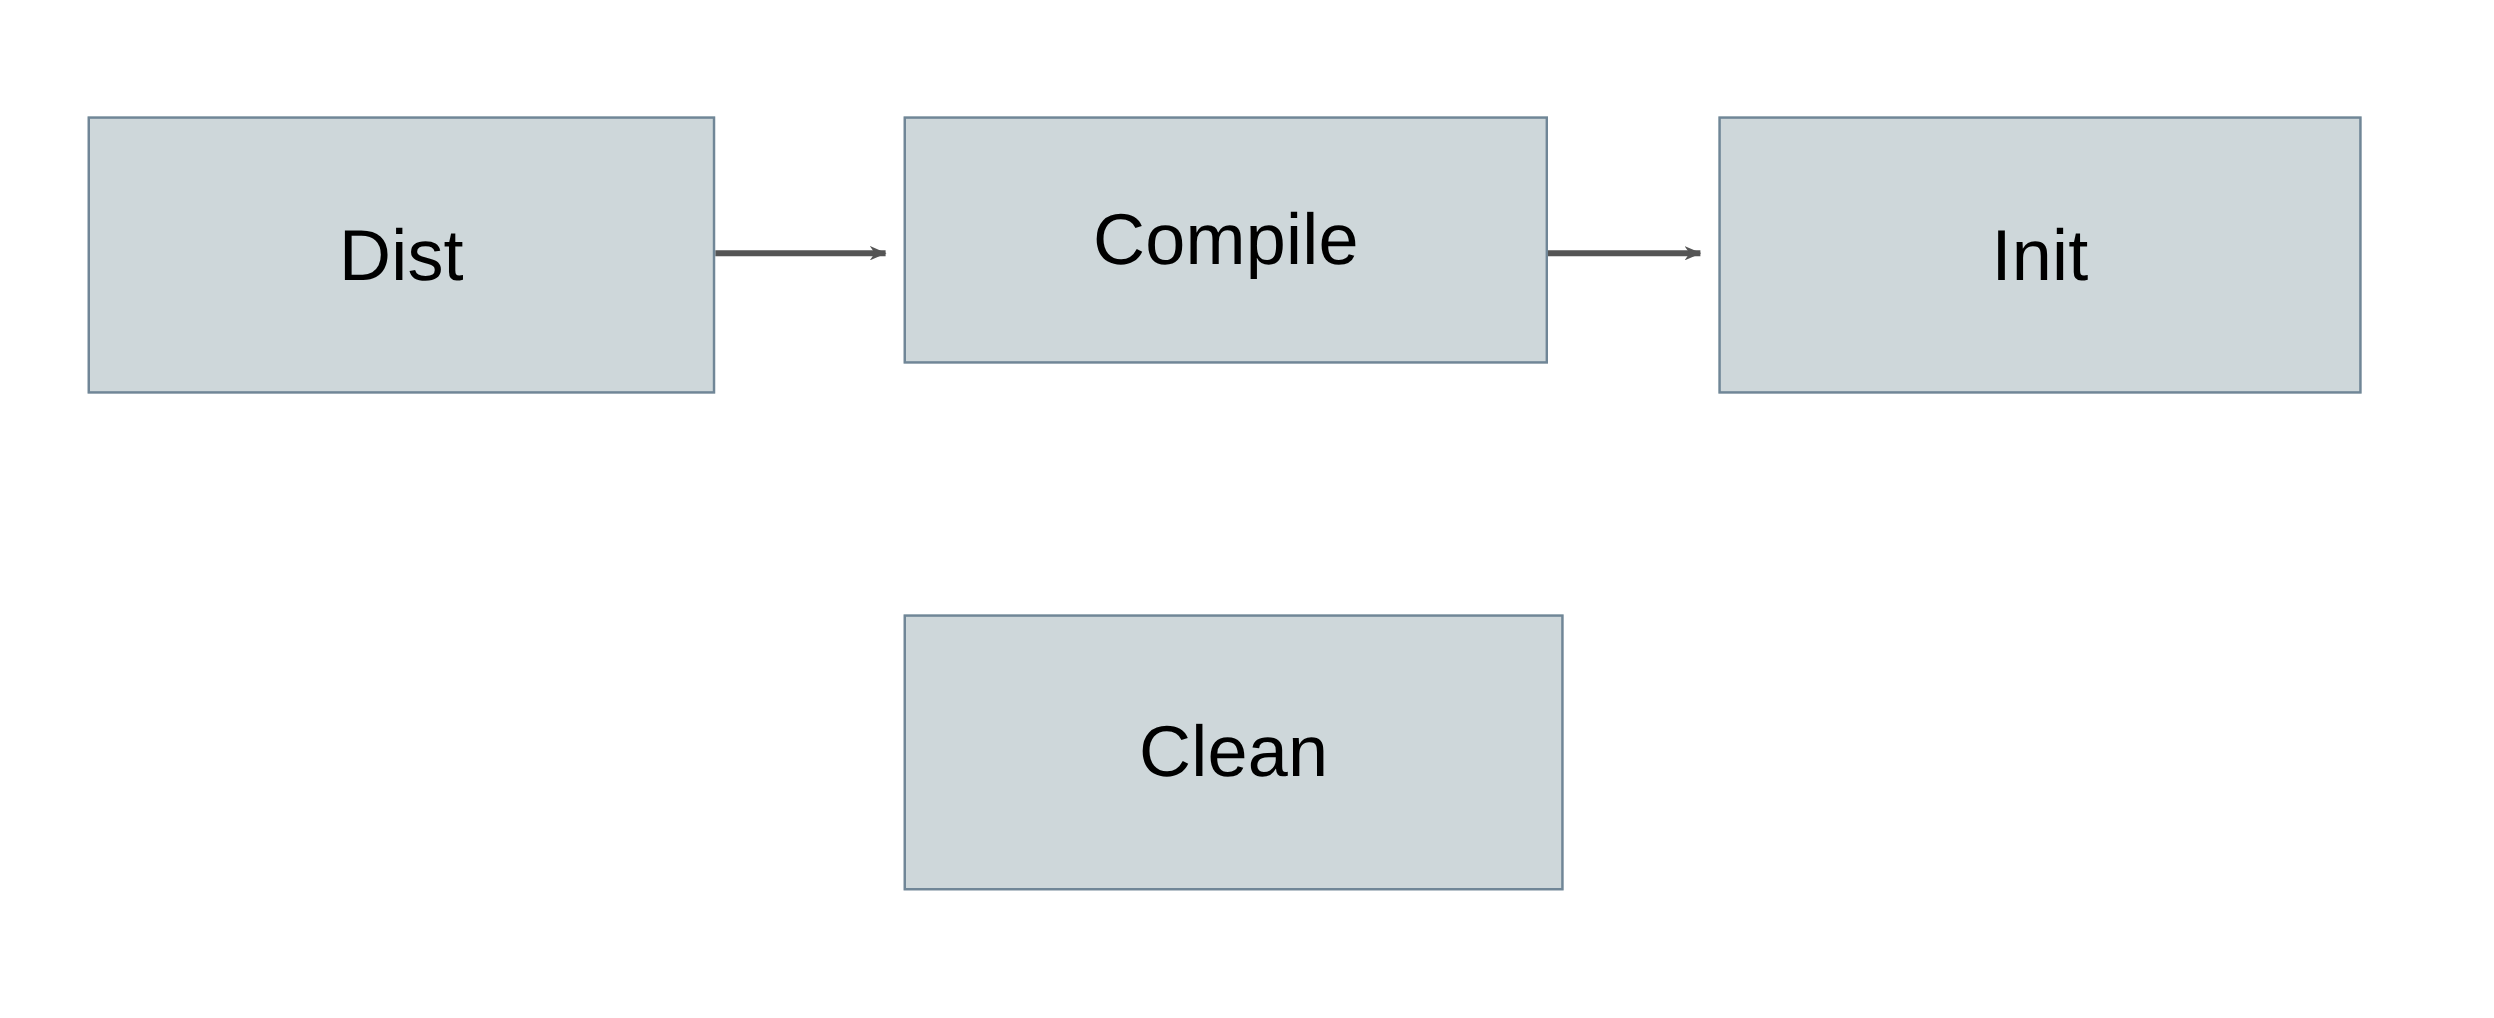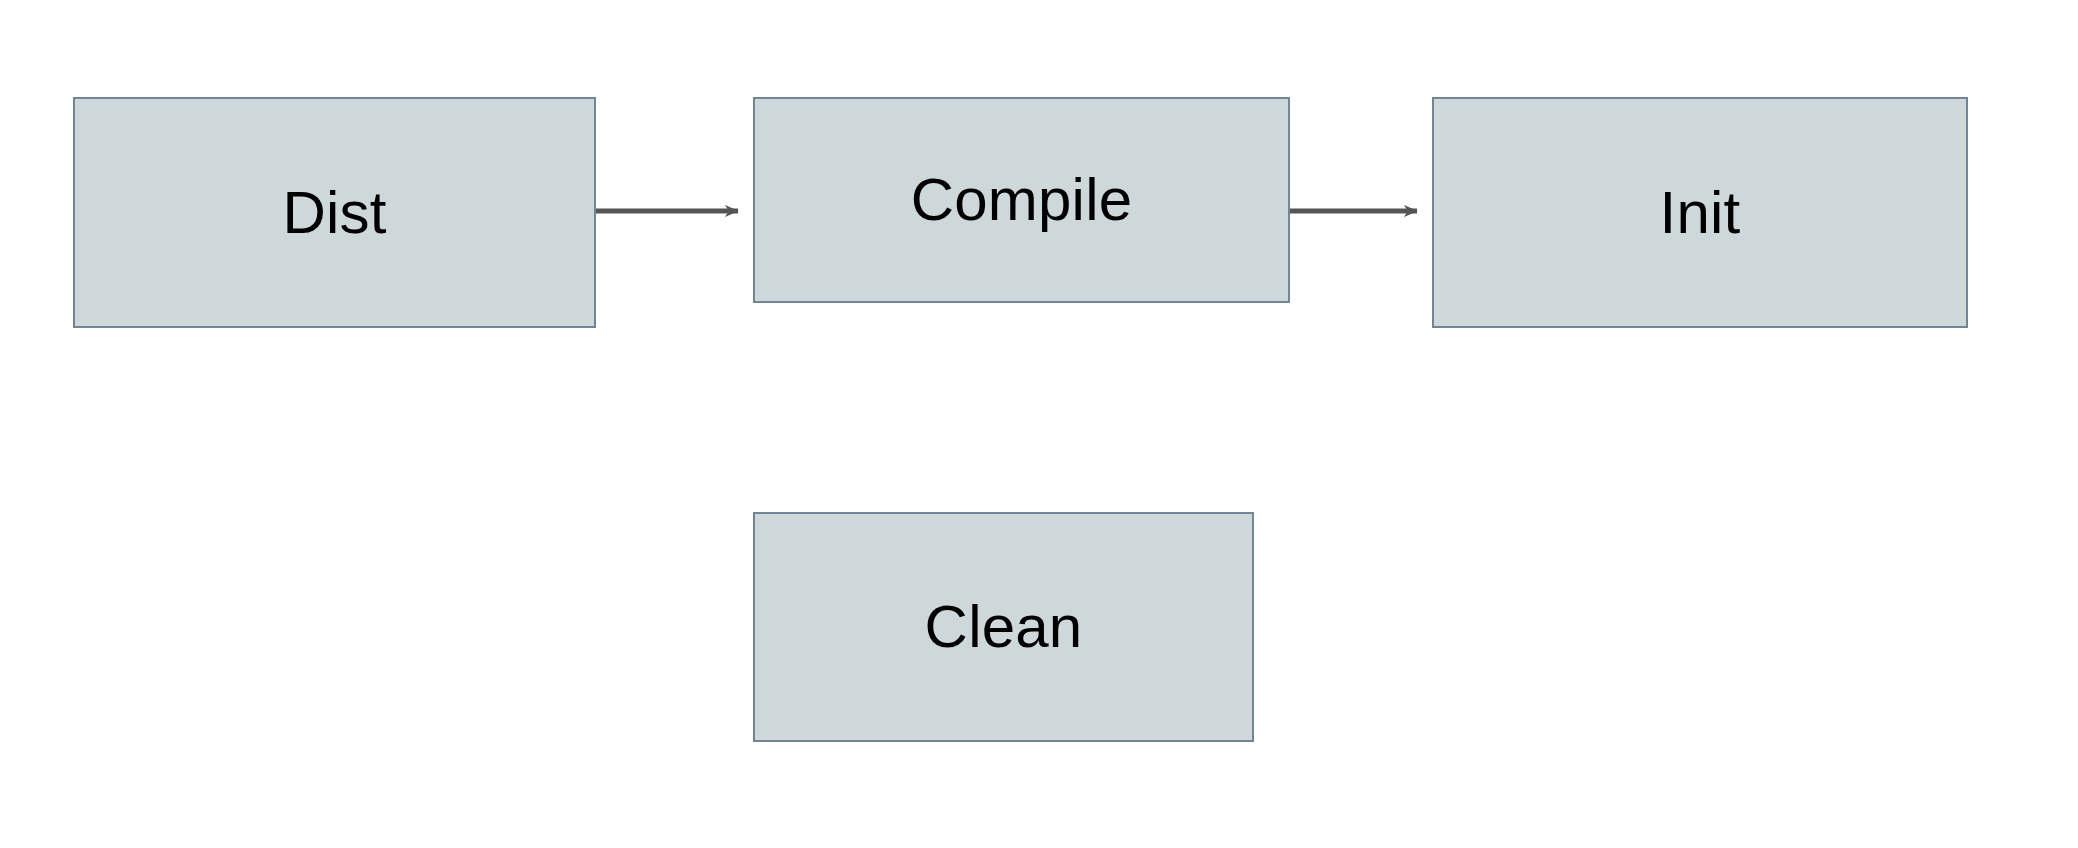--- a/index.html
+++ b/index.html
@@ -62,21 +62,21 @@
   }
   #node-init {
     left: 1432px;
     top: 97px;
     width: 536px;
     height: 231px;
   }
   #node-clean {
     left: 753px;
     top: 512px;
-    width: 501px;
+    width: 550px;
     height: 230px;
   }
   .edge-group {
     pointer-events: none;
   }
 </style>
 </head>
 <body>
 
 <div id="canvas">

